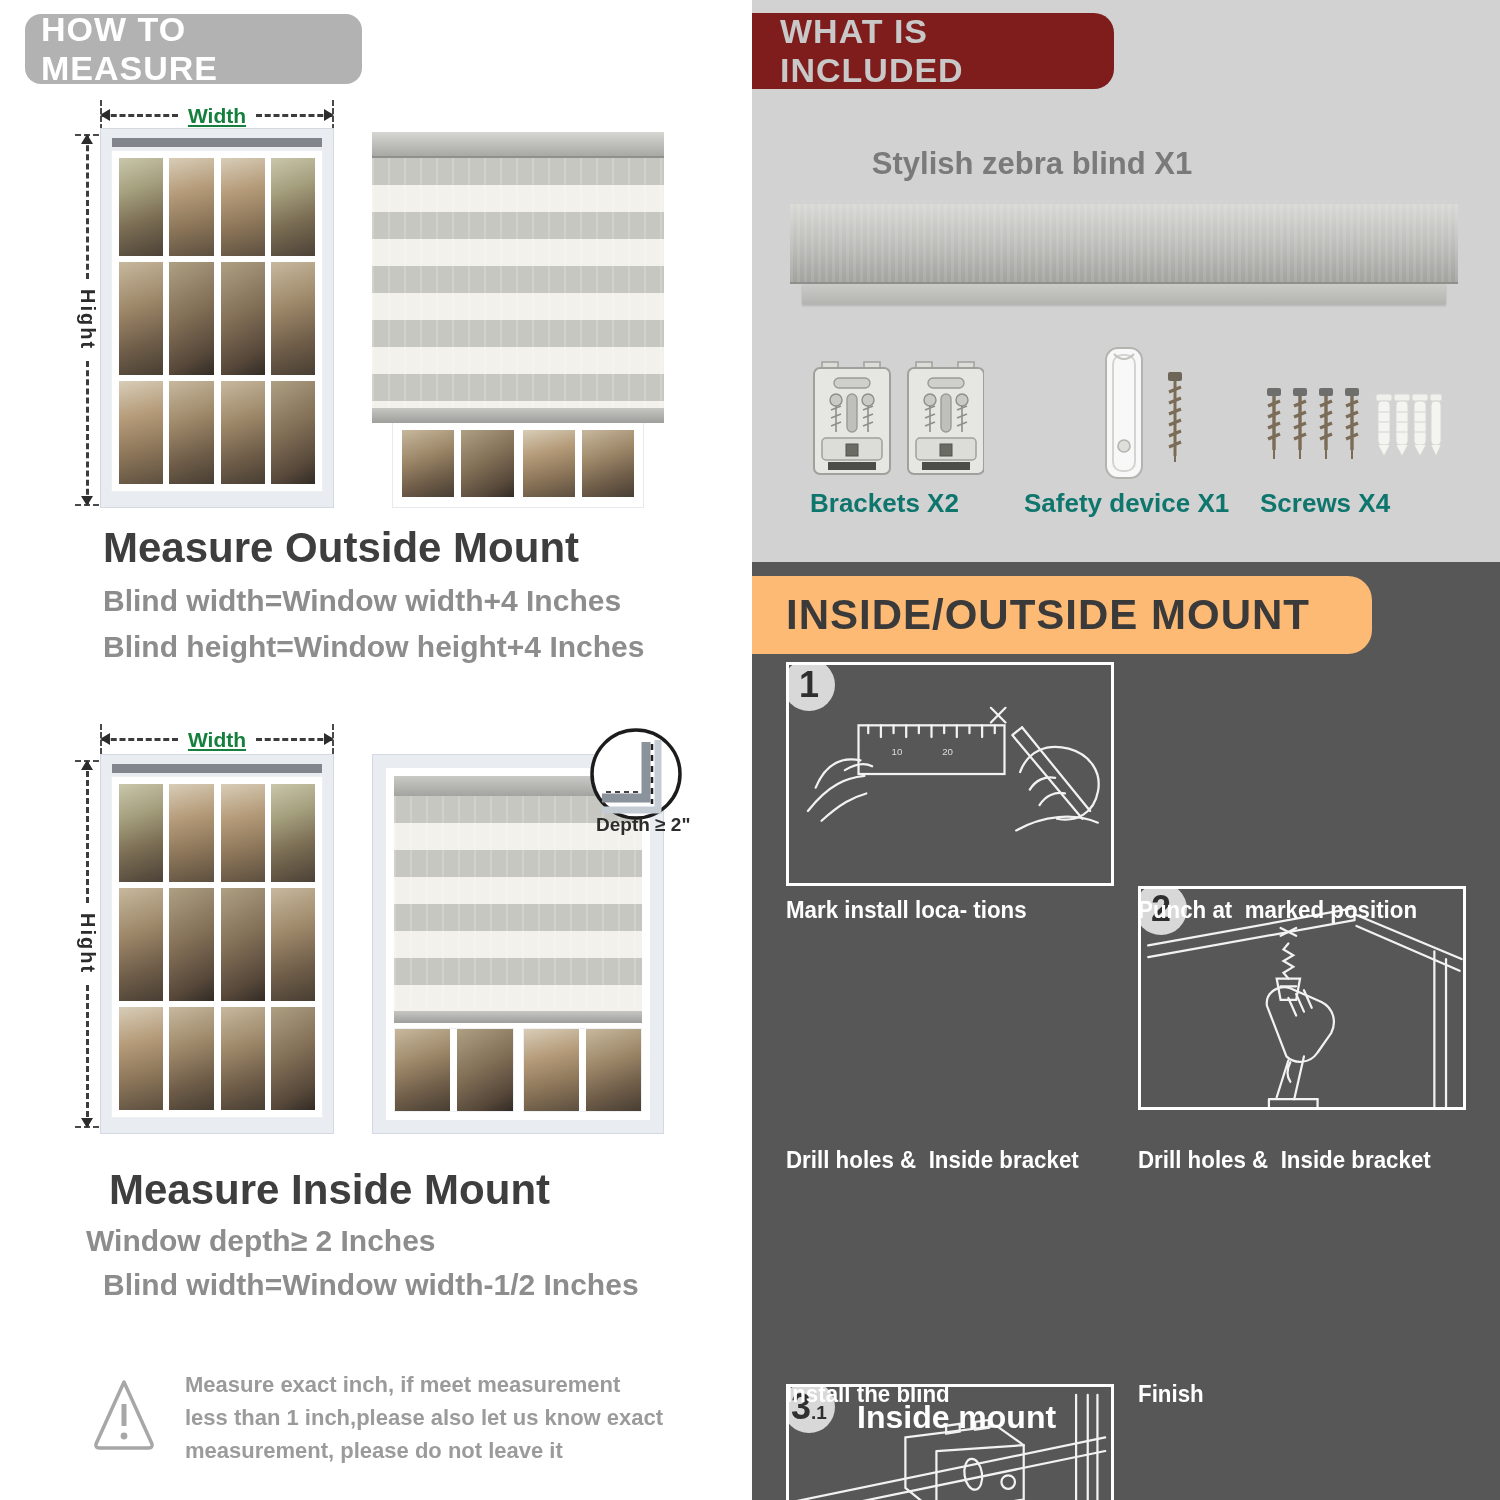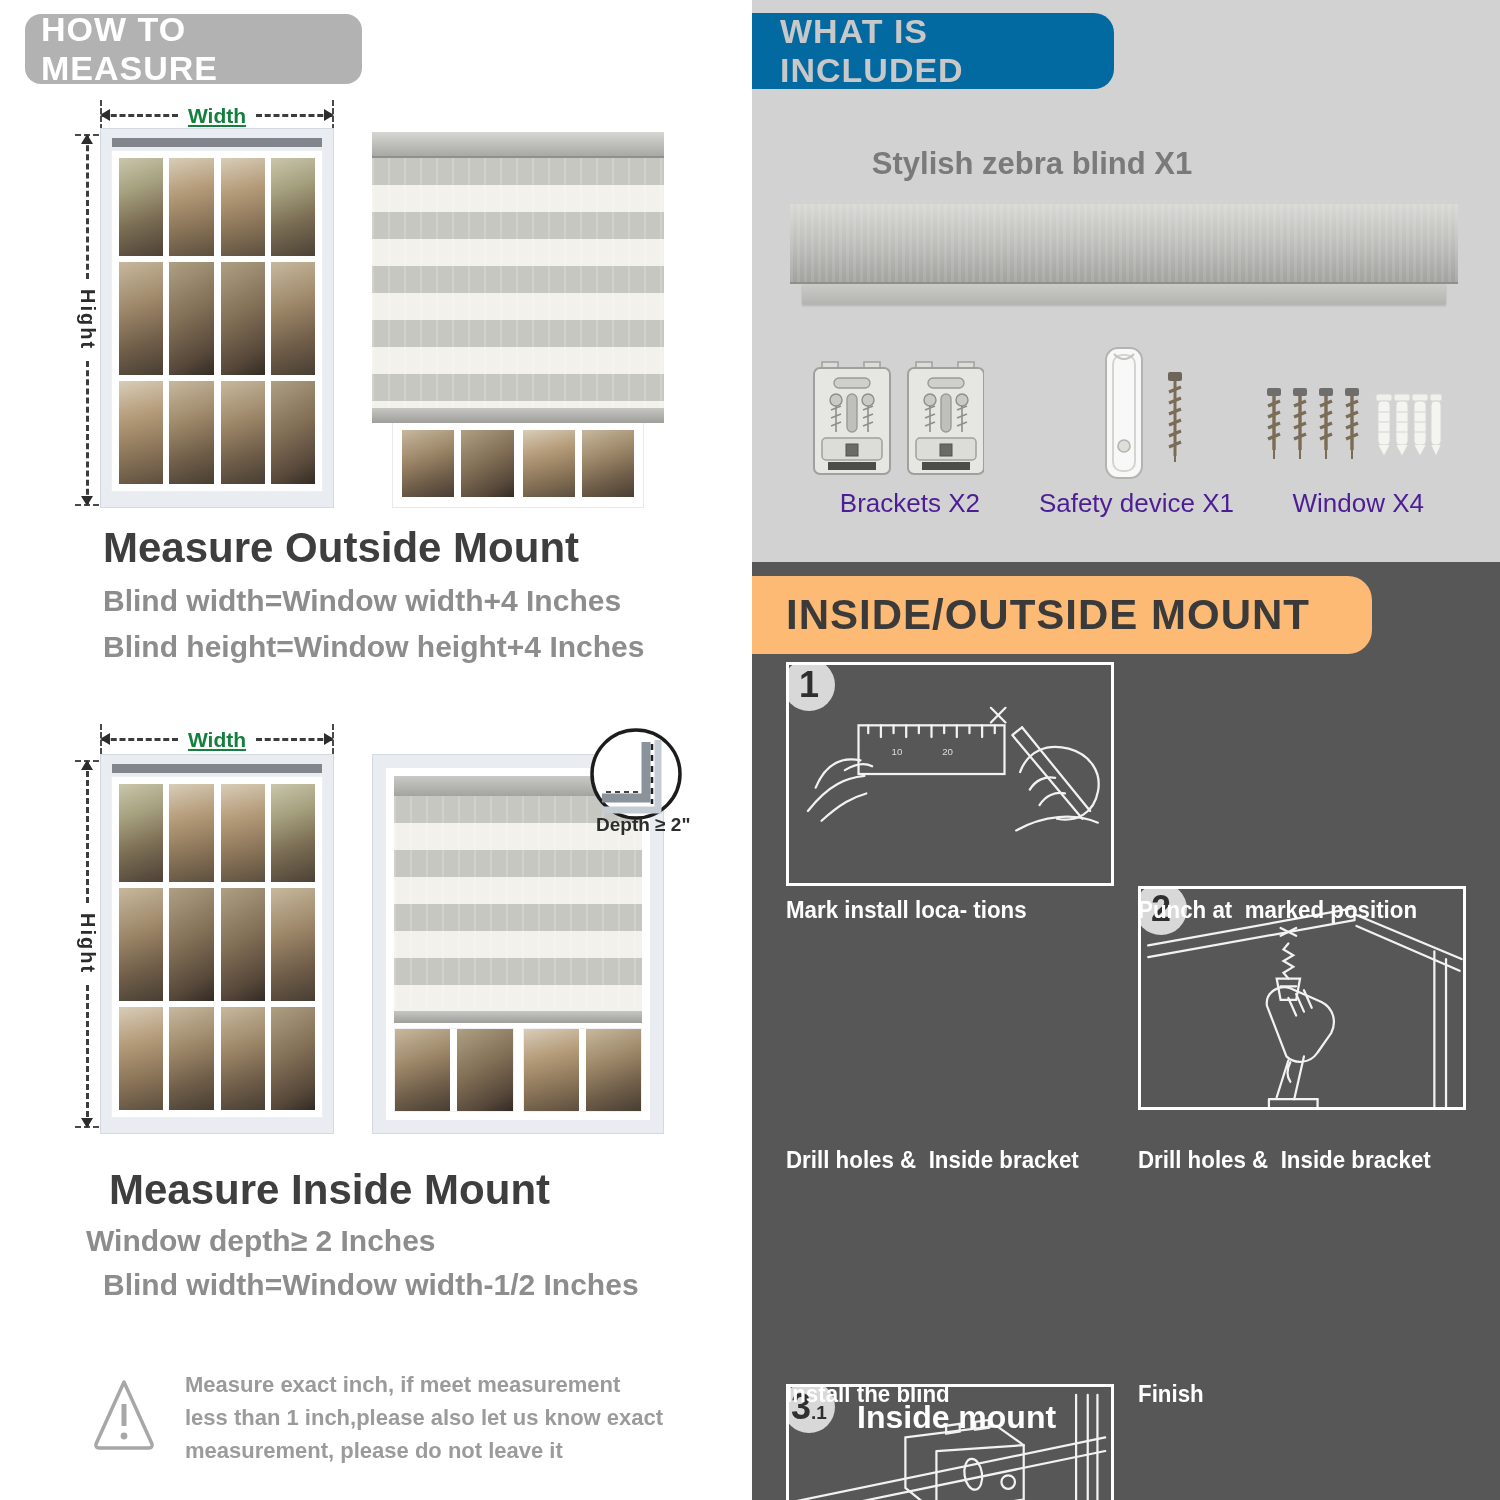--- a/index.html
+++ b/index.html
@@ -61,30 +61,30 @@
   .harrow .vseg .ah-u{position:absolute;top:-2px;left:-8px;width:0;height:0;border:6px solid transparent;border-bottom:10px solid #2c2c2c;border-top:none;}
   .harrow .vseg .ah-d{position:absolute;bottom:-2px;left:-8px;width:0;height:0;border:6px solid transparent;border-top:10px solid #2c2c2c;border-bottom:none;}
   .harrow .vlbl{writing-mode:vertical-rl;font-size:20px;font-weight:700;color:#2c2c2c;padding:10px 0;letter-spacing:2px;}
 
   .depth-lbl{font-size:19px;font-weight:700;color:#2d2d2d;}
 
   .warn-text{font-size:22px;font-weight:600;color:#9b9b9b;line-height:1.5;}
 
   
   .rp-included{left:752px;top:0;width:748px;height:562px;background:#d2d2d2;}
-  .rp-inc-header{left:0;top:13px;width:362px;height:76px;background:#0369a1;border-radius:0 20px 20px 0;
+  .rp-inc-header{left:0;top:13px;width:362px;height:76px;background:#7f1d1d;border-radius:0 20px 20px 0;
     display:flex;align-items:center;padding-left:28px;}
   .rp-inc-header span{color:#c8c8c8;font-size:34px;font-weight:700;letter-spacing:1px;}
   .blind-label{font-size:31px;font-weight:700;color:#7a7a7a;text-align:center;}
   .headrail{background:
       repeating-linear-gradient(90deg,rgba(255,255,255,.10) 0 3px,rgba(0,0,0,0) 3px 7px),
       linear-gradient(180deg,#d8d8d5 0%,#bcbcb9 55%,#a2a29f 100%);
       border-bottom:2px solid #8f8f8c;}
   .headrail-lip{background:linear-gradient(180deg,#cacac7,#b4b4b1);box-shadow:0 2px 2px rgba(0,0,0,.15);}
-  .item-label{font-size:26px;font-weight:400;color:#4c1d95;text-align:right;}
+  .item-label{font-size:26px;font-weight:700;color:#0f766e;text-align:left;}
 
   
   .rp-mount{left:752px;top:562px;width:748px;height:938px;background:#575757;}
   .rp-mnt-header{left:0;top:14px;width:620px;height:78px;background:#fdba74;border-radius:0 24px 24px 0;
     display:flex;align-items:center;padding-left:34px;}
   .rp-mnt-header span{color:#3a3a3a;font-size:42px;font-weight:700;letter-spacing:1px;}
   .step-box{border:3px solid #fff;position:relative;overflow:hidden;}
   .badge{position:absolute;left:-6px;top:-6px;width:52px;height:52px;border-radius:50%;background:#d8d8d8;
     display:flex;align-items:center;justify-content:center;color:#2f2f2f;}
   .badge .bn{font-size:36px;font-weight:700;line-height:1;}
@@ -354,21 +354,21 @@
         <g transform="translate(174,0)">
             <rect x="-6" y="8" width="12" height="7" rx="2" fill="#f0f0ed" stroke="#d6d6d3"></rect>
             <rect x="-5" y="15" width="10" height="44" rx="4" fill="#f4f4f1" stroke="#d6d6d3"></rect>
             <path d="M-5,59 L0,70 L5,59" fill="#f4f4f1" stroke="#d6d6d3"></path>
           </g>
       </g>
     </svg>
 
     <div class="abs item-label" style="left:58px;top:488px;width:170px;">Brackets X2</div>
     <div class="abs item-label" style="left:272px;top:488px;width:210px;">Safety device X1</div>
-    <div class="abs item-label" style="left:508px;top:488px;width:164px;">Window X4</div>
+    <div class="abs item-label" style="left:508px;top:488px;width:164px;">Screws X4</div>
   </div>
 
   <div class="abs rp-mount">
     <div class="abs rp-mnt-header">
       <span>INSIDE/OUTSIDE MOUNT</span>
     </div>
 
     <div class="abs step-box" style="left:34px;top:100px;width:328px;height:224px;">
       <svg class="lineart" viewBox="0 0 328 224">
         <g stroke="#f2f2f2" stroke-width="2.3" fill="none" stroke-linecap="round">

